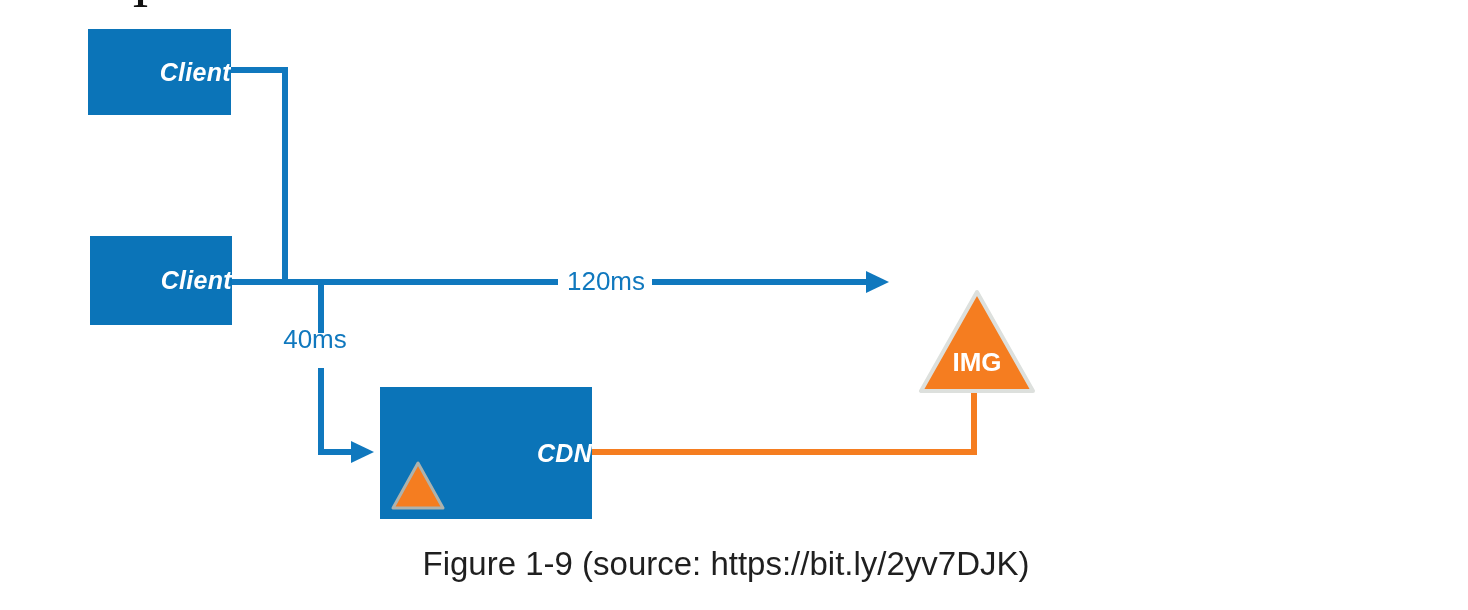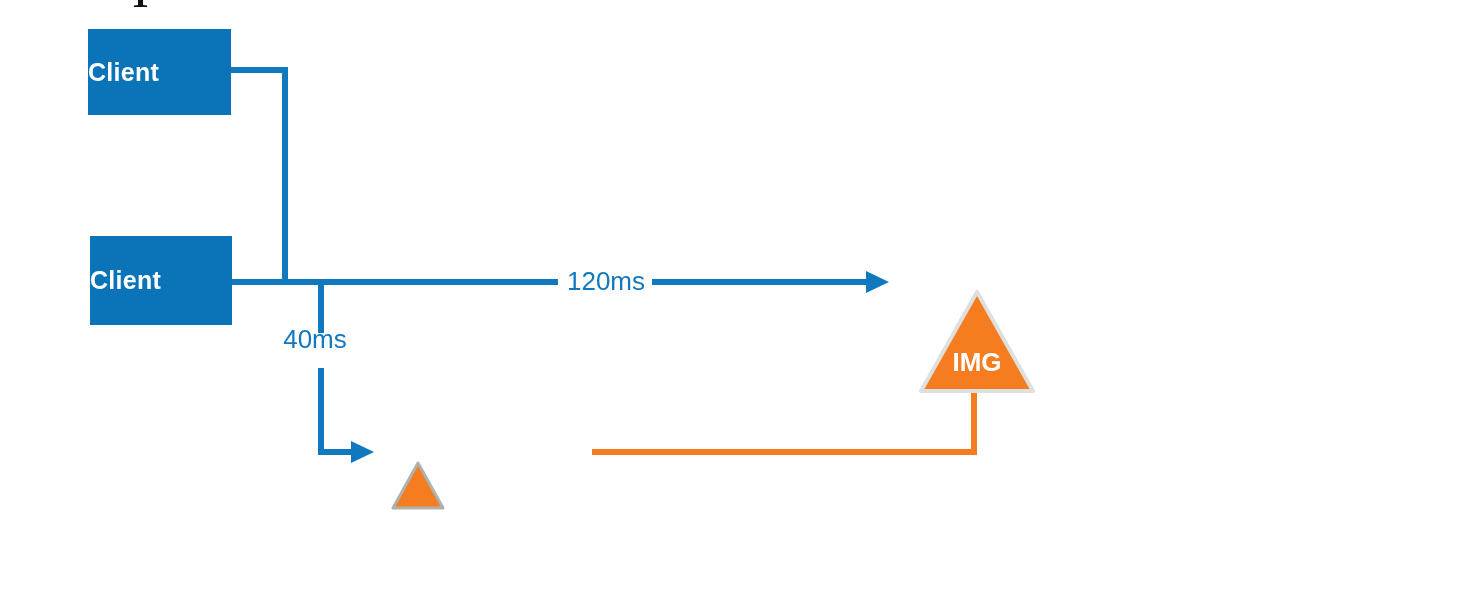--- a/index.html
+++ b/index.html
@@ -11,21 +11,22 @@
     overflow: hidden;
     font-family: "Liberation Sans", "DejaVu Sans", sans-serif;
   }
 
   
   .node {
     position: absolute;
     background: var(--box-blue, #0b74b8);
     display: flex;
     align-items: center;
-    justify-content: flex-start;
+    justify-content: flex-end;
+    font-style: italic;
   }
   .node-label {
     color: var(--label-text, #ffffff);
     font-weight: bold;
     font-size: 25px;
     letter-spacing: 0.3px;
   }
   #client1 { left: 88px;  top: 29px;  width: 143px; height: 86px; }
   #client2 { left: 90px;  top: 236px; width: 142px; height: 89px; }
   #origin  { left: 892px; top: 143px; width: 425px; height: 265px; }
@@ -119,20 +120,23 @@
   <div class="crop-frag">
     <span class="crop-frag-glyph">1</span>
   </div>
 
   <div class="node" id="client1">
     <span class="node-label">Client</span>
   </div>
   <div class="node" id="client2">
     <span class="node-label">Client</span>
   </div>
+  <div class="node" id="cdn">
+    <span class="node-label">CDN</span>
+  </div>
 
   <div class="line blue" id="line-c1-h"></div>
   <div class="line blue" id="line-c1-v"></div>
   <div class="line blue" id="line-main-a"></div>
   <div class="line blue" id="line-main-b"></div>
   <div class="line blue" id="line-branch-a"></div>
   <div class="line blue" id="line-branch-b"></div>
   <div class="line blue" id="line-branch-h"></div>
 
   <div class="arrow-right" id="arrow-origin"></div>
@@ -146,14 +150,15 @@
 
   <svg id="img-triangle" viewBox="0 0 124 112">
     <polygon class="tri big-tri" points="62,7 6,106 118,106"></polygon>
     <text class="tri-label" x="62" y="86">IMG</text>
   </svg>
 
   <svg id="cdn-triangle" viewBox="0 0 60 56">
     <polygon class="tri small-tri" points="30,5 5,50 55,50"></polygon>
   </svg>
 
+  <div class="caption">Figure 1-9 (source: https://bit.ly/2yv7DJK)</div>
 
 </div>
 
 </body></html>

